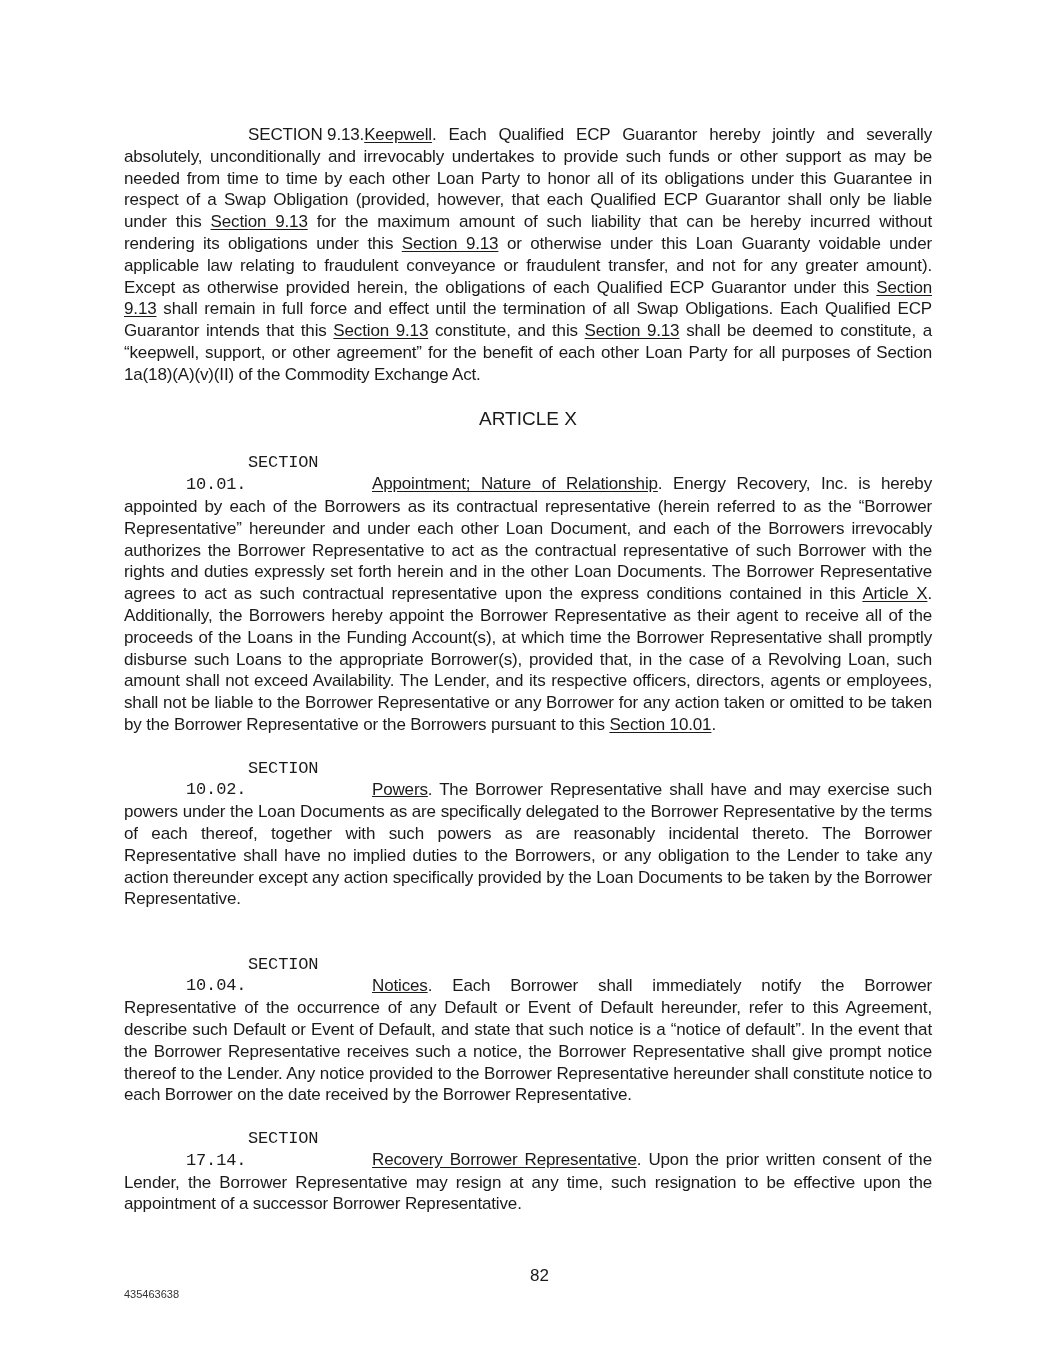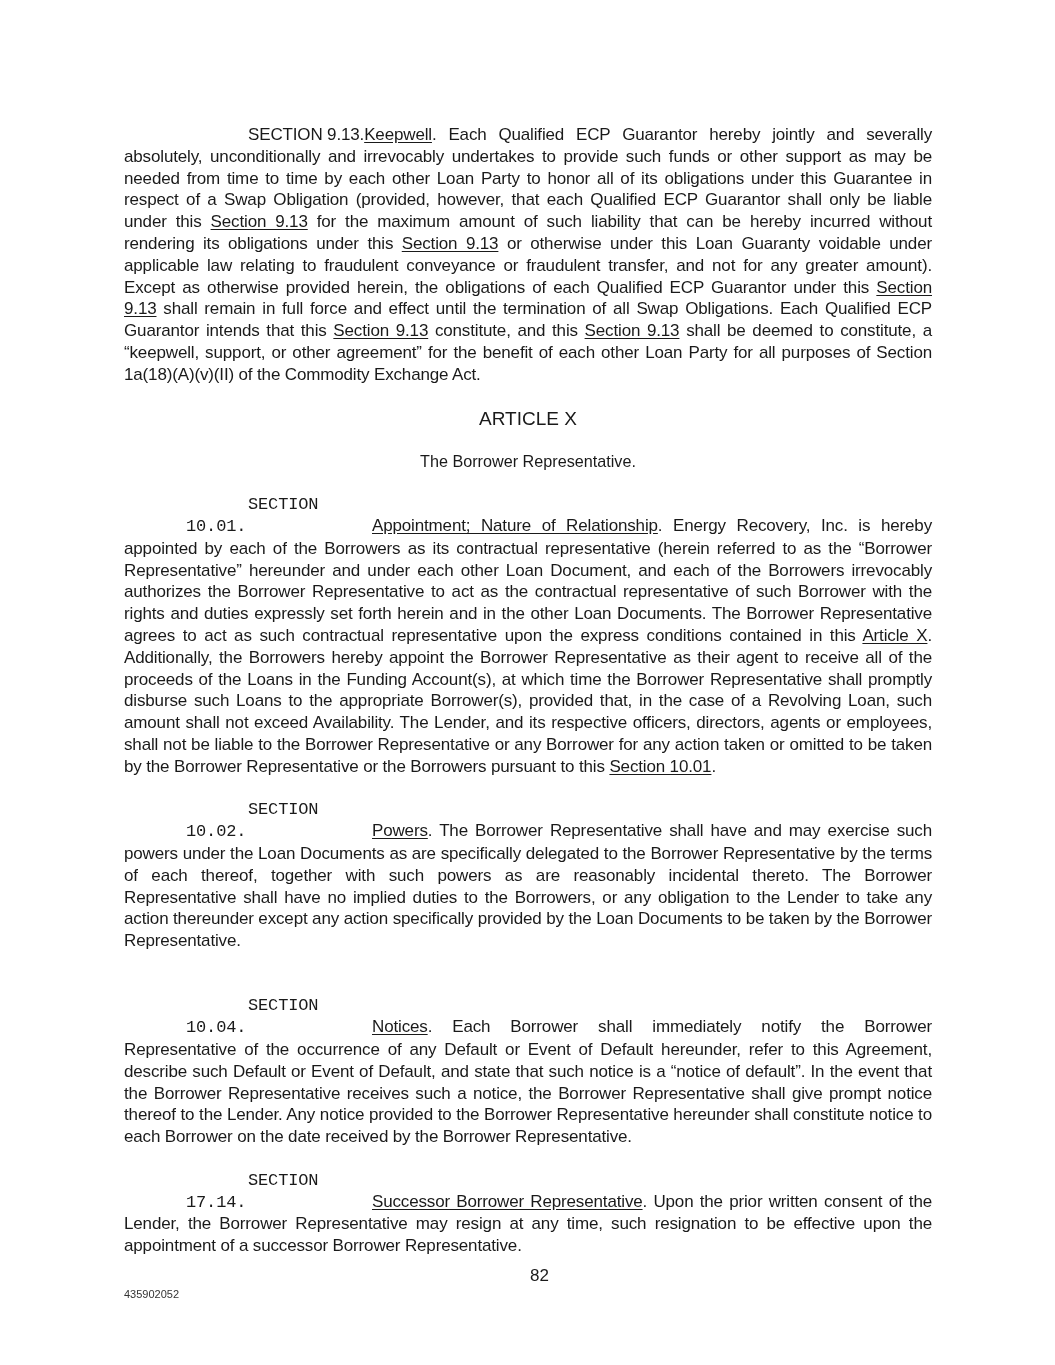--- a/index.html
+++ b/index.html
@@ -32,29 +32,28 @@
 </style>
 </head>
 <body>
 
 <div class="page">
   <div id="sec-913">
       <p class="para"><span class="sec-num">SECTION 9.13.</span><u>Keepwell</u>.  <span>Each Qualified ECP Guarantor hereby jointly and severally absolutely, unconditionally and irrevocably undertakes to provide such funds or other support as may be needed from time to time by each other Loan Party to honor all of its obligations under this Guarantee in respect of a Swap Obligation (provided, however, that each Qualified ECP Guarantor shall only be liable under this </span><u>Section 9.13</u><span> for the maximum amount of such liability that can be hereby incurred without rendering its obligations under this </span><u>Section 9.13</u><span> or otherwise under this Loan Guaranty voidable under applicable law relating to fraudulent conveyance or fraudulent transfer, and not for any greater amount). Except as otherwise provided herein, the obligations of each Qualified ECP Guarantor under this </span><u>Section 9.13</u><span> shall remain in full force and effect until the termination of all Swap Obligations.  Each Qualified ECP Guarantor intends that this </span><u>Section 9.13</u><span> constitute, and this </span><u>Section 9.13</u><span> shall be deemed to constitute, a “keepwell, support, or other agreement” for the benefit of each other Loan Party for all purposes of Section 1a(18)(A)(v)(II) of the Commodity Exchange Act.</span></p>
     </div>
 
   <div class="article-title">ARTICLE X</div>
-  <div class="article-sub">The Borrower Representative.</div>
   <div class="gap"></div>
 
   <div id="article-sections">
       <p class="para"><span class="sec-num wide">SECTION 10.01.</span><u>Appointment; Nature of Relationship</u>.  <span>Energy Recovery, Inc. is hereby appointed by each of the Borrowers as its contractual representative (herein referred to as the “Borrower Representative” hereunder and under each other Loan Document, and each of the Borrowers irrevocably authorizes the Borrower Representative to act as the contractual representative of such Borrower with the rights and duties expressly set forth herein and in the other Loan Documents.  The Borrower Representative agrees to act as such contractual representative upon the express conditions contained in this </span><u>Article X</u><span>. Additionally, the Borrowers hereby appoint the Borrower Representative as their agent to receive all of the proceeds of the Loans in the Funding Account(s), at which time the Borrower Representative shall promptly disburse such Loans to the appropriate Borrower(s), provided that, in the case of a Revolving Loan, such amount shall not exceed Availability.  The Lender, and its respective officers, directors, agents or employees, shall not be liable to the Borrower Representative or any Borrower for any action taken or omitted to be taken by the Borrower Representative or the Borrowers pursuant to this </span><u>Section 10.01</u><span>.</span></p>
       <div class="gap"></div>
       <p class="para"><span class="sec-num wide">SECTION 10.02.</span><u>Powers</u>.  <span>The Borrower Representative shall have and may exercise such powers under the Loan Documents as are specifically delegated to the Borrower Representative by the terms of each thereof, together with such powers as are reasonably incidental thereto.  The Borrower Representative shall have no implied duties to the Borrowers, or any obligation to the Lender to take any action thereunder except any action specifically provided by the Loan Documents to be taken by the Borrower Representative.</span></p>
       <div class="gap"></div>
       <div class="gap"></div>
       <p class="para"><span class="sec-num wide">SECTION 10.04.</span><u>Notices</u>.  <span> Each Borrower shall immediately notify the Borrower Representative of the occurrence of any Default or Event of Default hereunder, refer to this Agreement, describe such Default or Event of Default, and state that such notice is a “notice of default”.   In the event that the Borrower Representative receives such a notice, the Borrower Representative shall give prompt notice thereof to the Lender.  Any notice provided to the Borrower Representative hereunder shall constitute notice to each Borrower on the date received by the Borrower Representative.</span></p>
       <div class="gap"></div>
-      <p class="para"><span class="sec-num wide">SECTION 17.14.</span><u>Successor Borrower Representative</u>.  <span>Upon the prior written consent of the Lender, the Borrower Representative may resign at any time, such resignation to be effective upon the appointment of a successor Borrower Representative.</span></p>
+      <p class="para"><span class="sec-num wide">SECTION 17.14.</span><u>Recovery Borrower Representative</u>.  <span>Upon the prior written consent of the Lender, the Borrower Representative may resign at any time, such resignation to be effective upon the appointment of a successor Borrower Representative.</span></p>
     </div>
 </div>
 
 <div class="page-num">82</div>
-<div class="doc-id">435902052</div>
+<div class="doc-id">435463638</div>
 
 </body></html>

